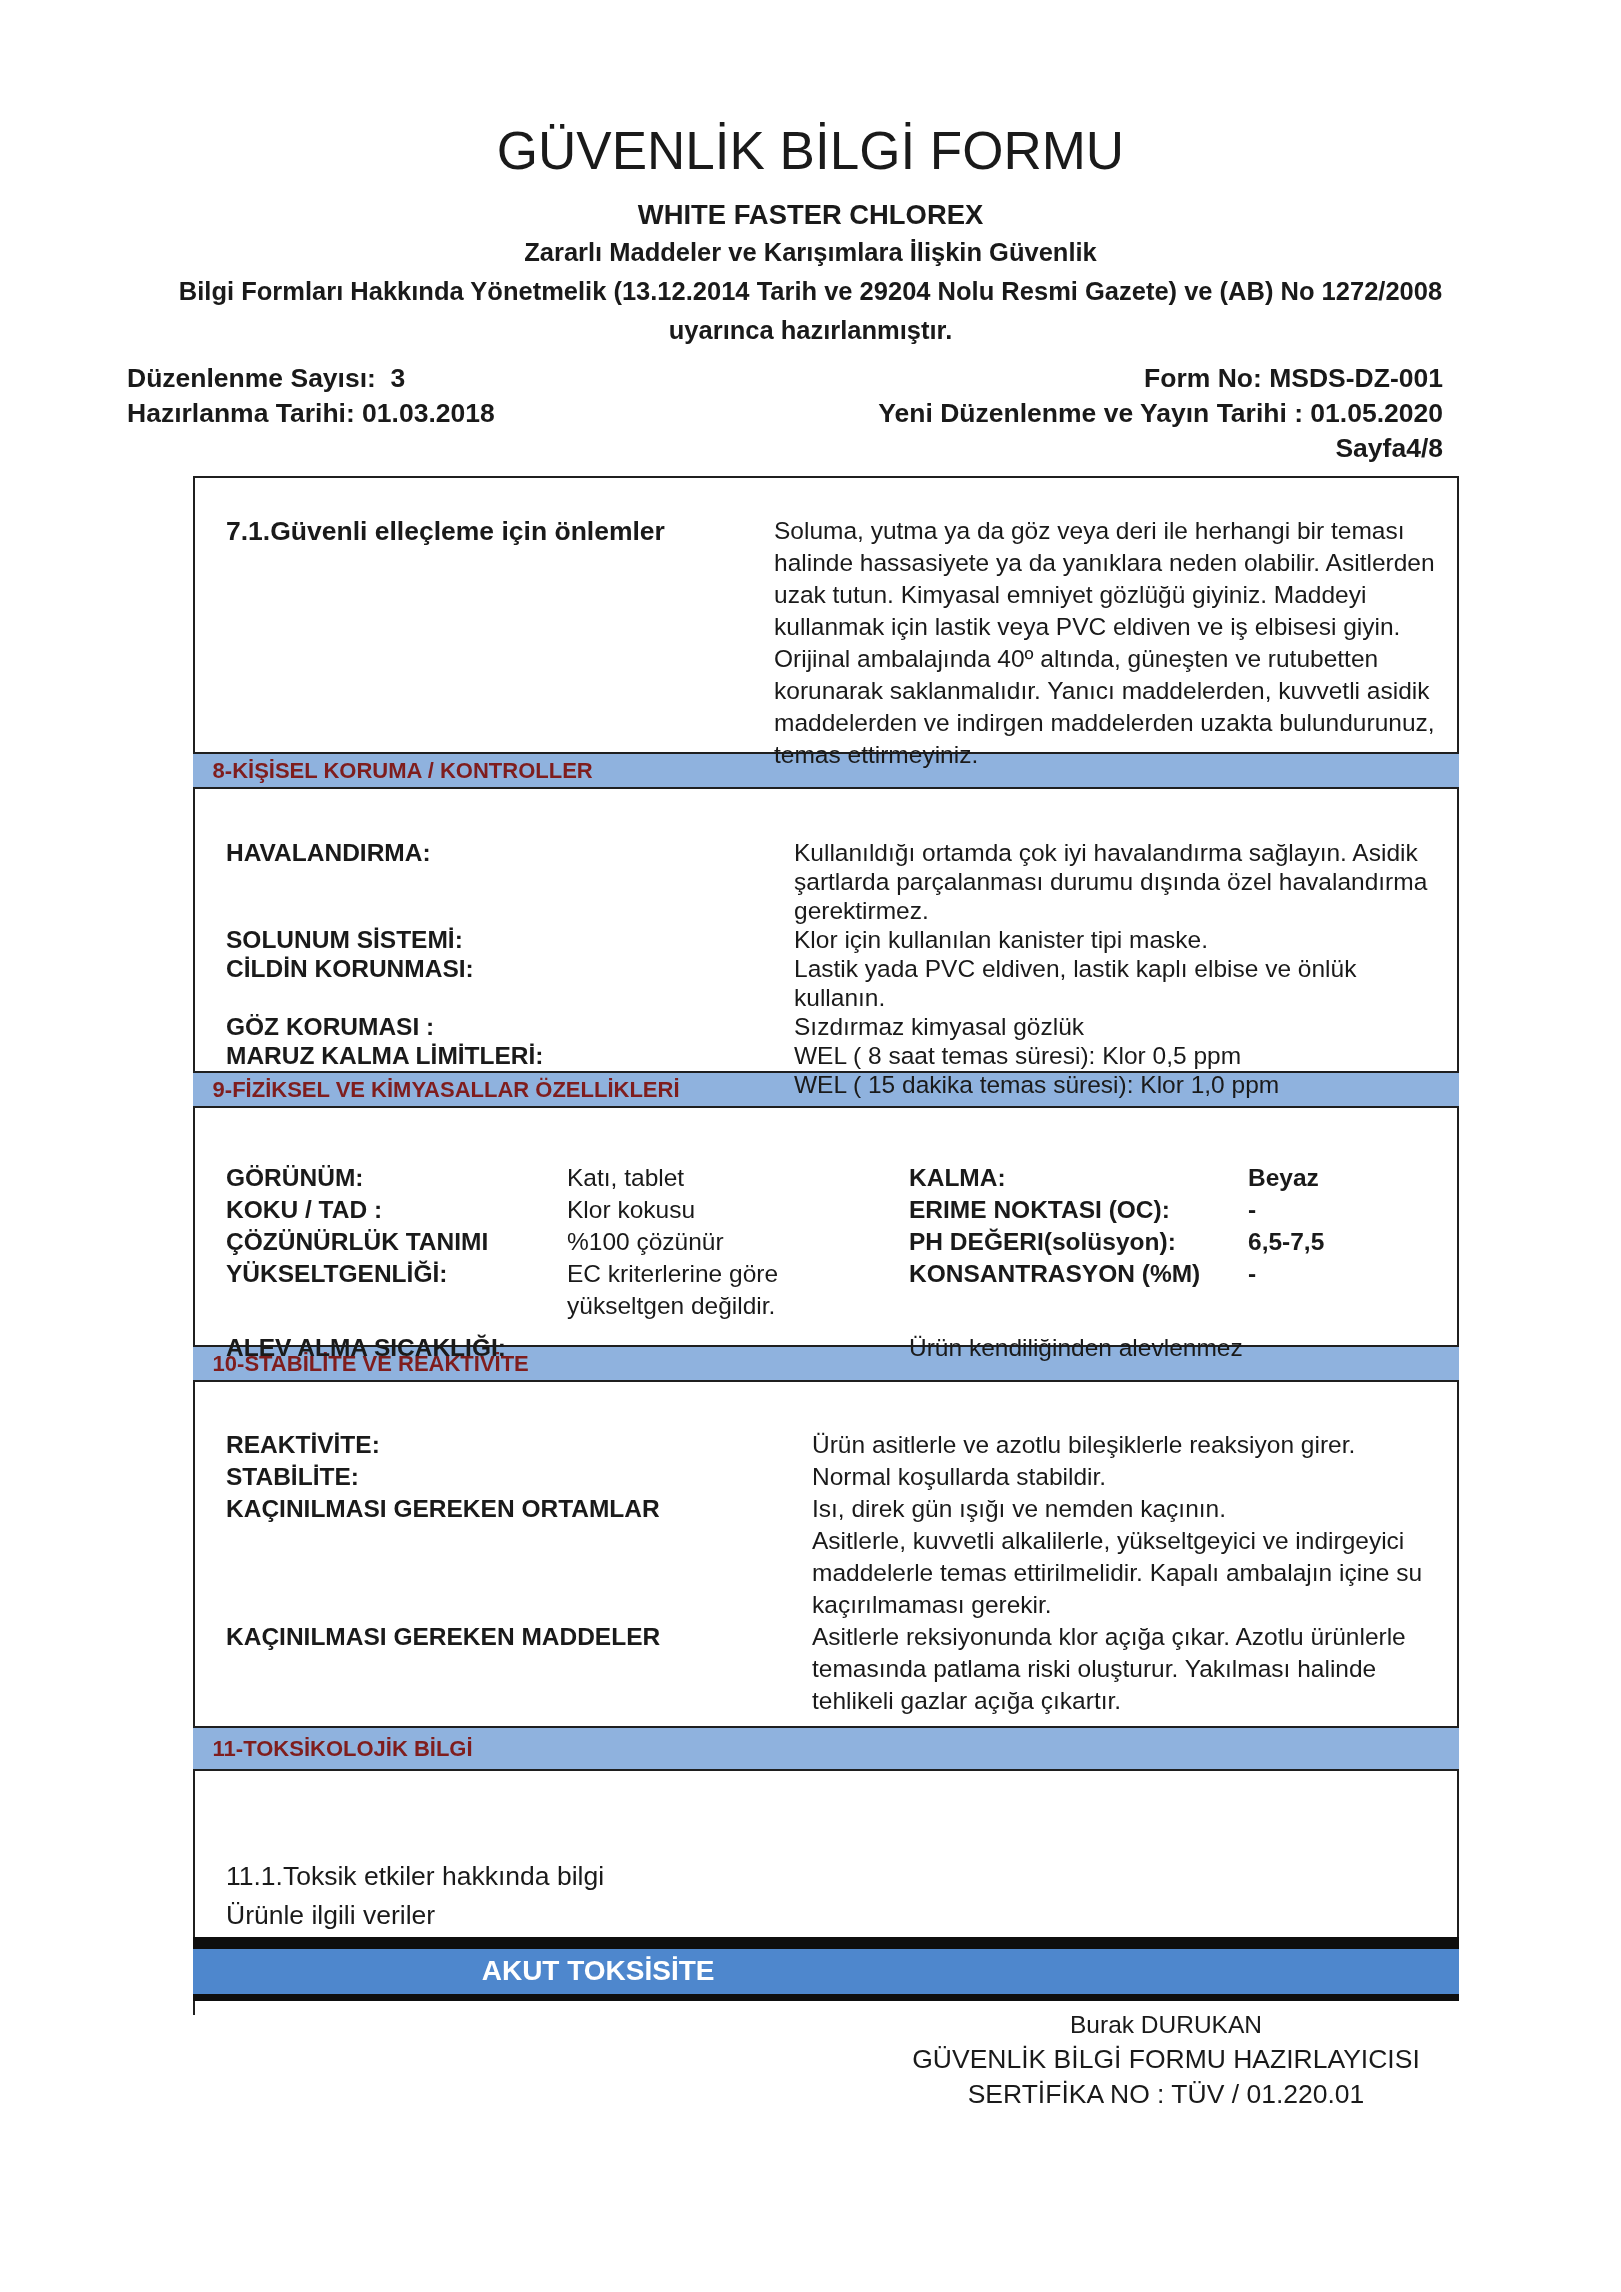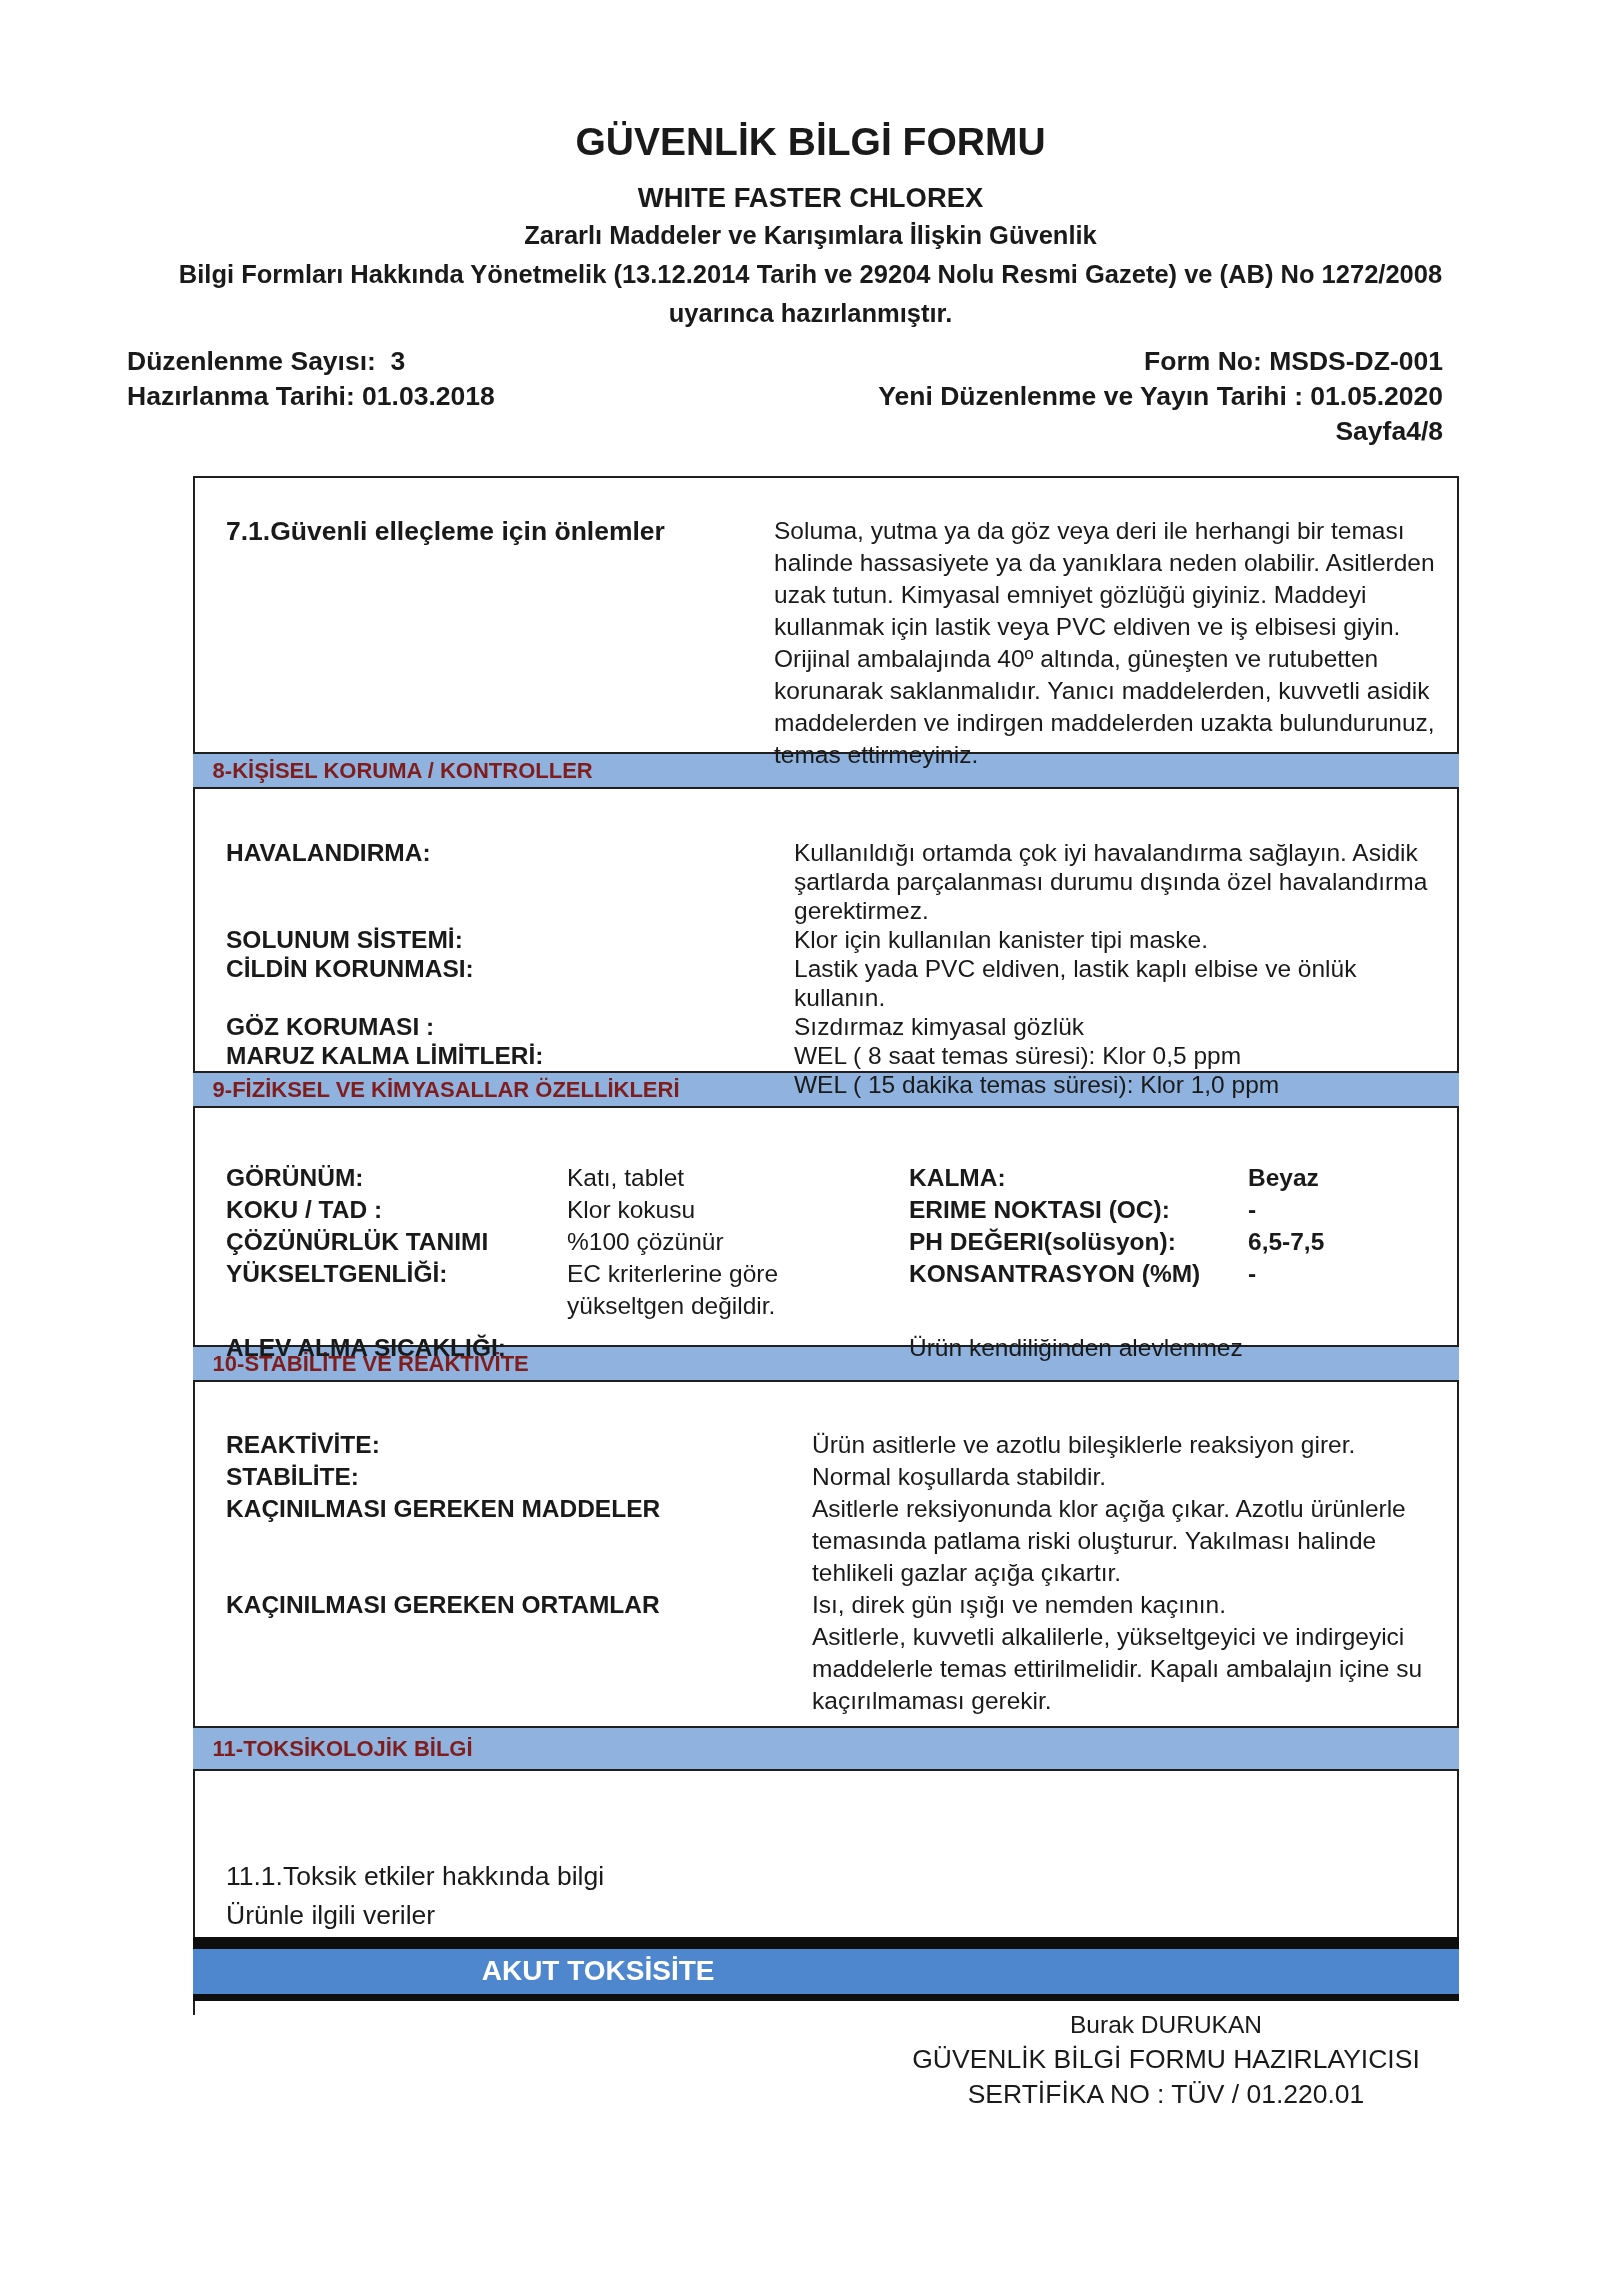--- a/index.html
+++ b/index.html
@@ -5,21 +5,21 @@
   html,body{margin:0;padding:0;}
   body{
     width:1621px;height:2293px;background:#ffffff;position:relative;
     font-family:"Liberation Sans","DejaVu Sans",sans-serif;color:#1a1a1a;
     -webkit-font-smoothing:antialiased;
   }
   .page{position:absolute;inset:0;background:#fff;overflow:hidden;}
 
   
   .hdr{padding-top:120px;text-align:center;}
-  .title{font-size:39px;font-weight:bold;letter-spacing:0px;}
+  .title{font-size:53px;font-weight:normal;letter-spacing:0px;}
   .product{font-size:27.4px;font-weight:bold;margin-top:17.6px;}
   .sub{font-size:25.5px;font-weight:bold;line-height:33px;margin-top:5.9px;}
   .meta{margin-top:13.7px;}
   .meta-row{
     display:flex;justify-content:space-between;
     padding:0 178px 0 127px;
     font-size:26.5px;font-weight:bold;line-height:35px;text-align:left;
   }
   .meta-row.single{justify-content:flex-end;}
   .ws-pre{white-space:pre;text-align:right;}
@@ -204,32 +204,32 @@
     <div class="box box10">
       <div class="row">
         <div class="lbl">REAKTİVİTE:</div>
         <div class="val">Ürün asitlerle ve azotlu bileşiklerle reaksiyon girer.</div>
       </div>
       <div class="row">
         <div class="lbl">STABİLİTE:</div>
         <div class="val">Normal koşullarda stabildir.</div>
       </div>
       <div class="row">
-        <div class="lbl">KAÇINILMASI GEREKEN MADDELER</div>
-        <div class="val">Asitlerle reksiyonunda klor açığa çıkar. Azotlu ürünlerle
-temasında patlama riski oluşturur. Yakılması halinde
-tehlikeli gazlar açığa çıkartır.</div>
-      </div>
-      <div class="row">
         <div class="lbl">KAÇINILMASI GEREKEN ORTAMLAR</div>
         <div class="val">Isı, direk gün ışığı ve nemden kaçının.
 Asitlerle, kuvvetli alkalilerle, yükseltgeyici ve indirgeyici
 maddelerle temas ettirilmelidir. Kapalı ambalajın içine su
 kaçırılmaması gerekir.</div>
       </div>
+      <div class="row">
+        <div class="lbl">KAÇINILMASI GEREKEN MADDELER</div>
+        <div class="val">Asitlerle reksiyonunda klor açığa çıkar. Azotlu ürünlerle
+temasında patlama riski oluşturur. Yakılması halinde
+tehlikeli gazlar açığa çıkartır.</div>
+      </div>
     </div>
 
     <div class="bar bar11">11-TOKSİKOLOJİK BİLGİ</div>
     <div class="box box11">
       <div>11.1.Toksik etkiler hakkında bilgi</div>
       <div>Ürünle ilgili veriler</div>
     </div>
 
     <div class="black-band"></div>
     <div class="acute-bar">

